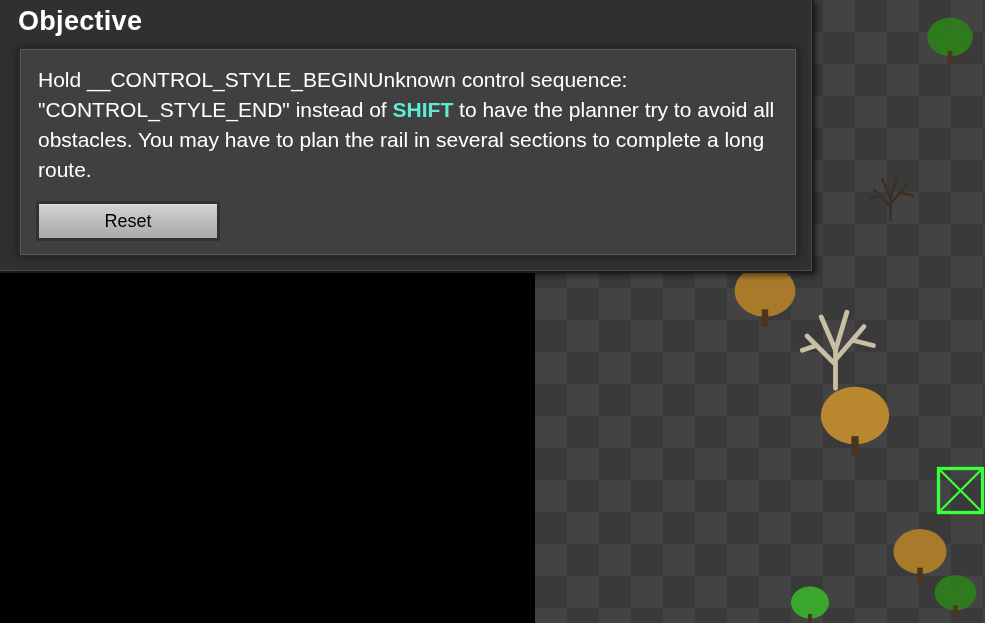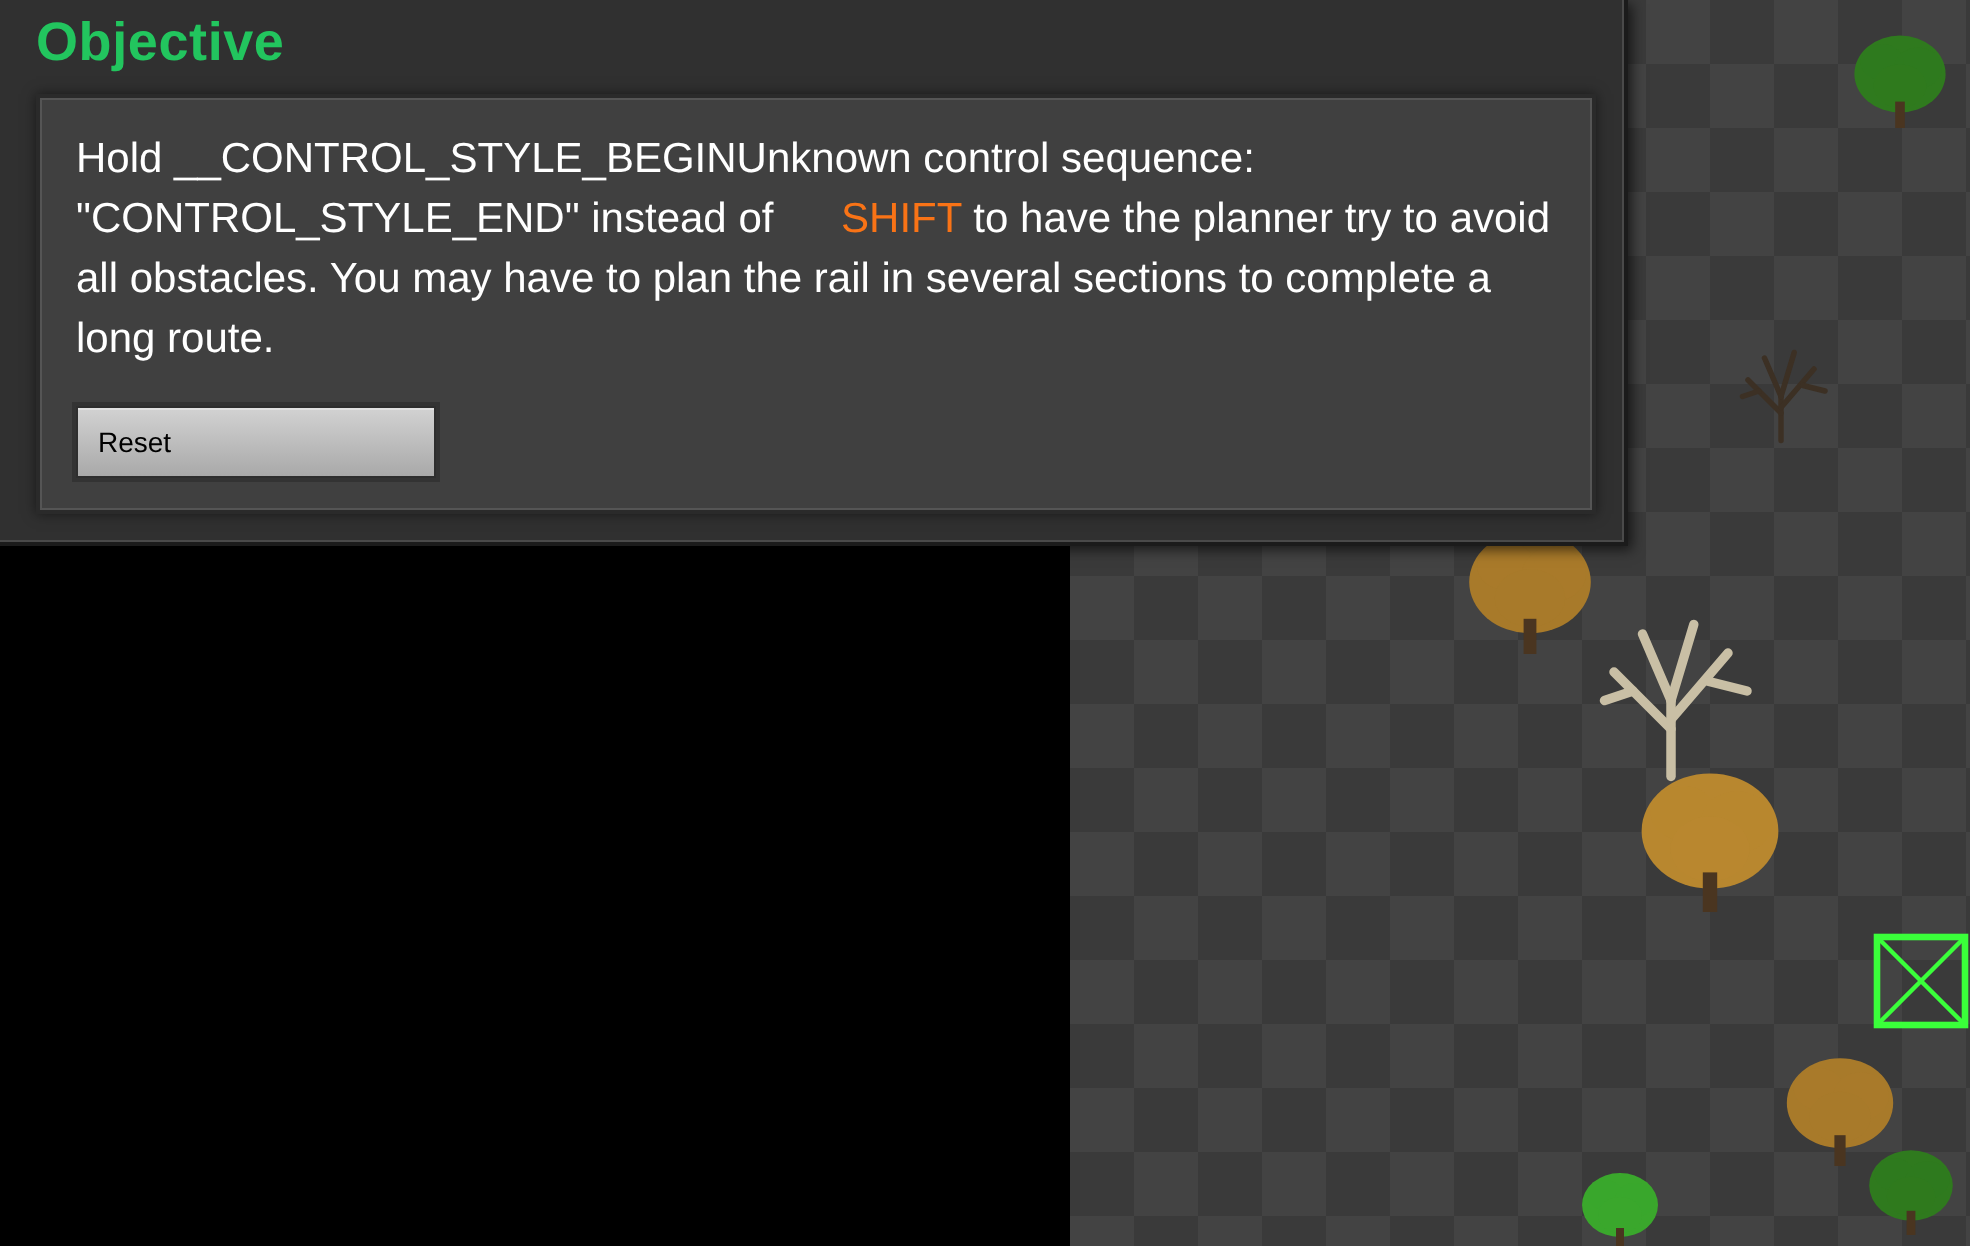--- a/index.html
+++ b/index.html
@@ -36,21 +36,21 @@
     width: 814px;
     box-sizing: border-box;
     background: #303030;
     border-right: 2px solid #1b1b1b;
     border-bottom: 2px solid #1b1b1b;
     padding: 6px 0 14px 0;
     box-shadow: inset -1px -1px 0 #4a4a4a, 2px 2px 6px rgba(0,0,0,0.6);
   }
 
   .objective-title {
-    color: #22c55e;
+    color: #ffffff;
     font-weight: 700;
     font-size: 27px;
     margin: 0 0 10px 18px;
     letter-spacing: 0.3px;
   }
 
   .objective-body {
     margin: 0 14px 0 18px;
     background: #404040;
     border: 2px solid #2a2a2a;
@@ -62,34 +62,33 @@
   .obj-text {
     color: #ffffff;
     font-size: 21px;
     line-height: 30px;
     font-weight: 400;
     margin: 0 0 16px 0;
   }
   .obj-text:last-of-type { margin-bottom: 18px; }
 
   .highlight-key {
-    color: #f97316;
-    font-weight: 400;
-    margin-left: 28px;
+    color: #5eead4;
+    font-weight: 700;
   }
 
   .reset-btn {
     display: inline-block;
     min-width: 158px;
     height: 34px;
     line-height: 34px;
-    text-align: left;
+    text-align: center;
     background: linear-gradient(#d2d2d2, #a9a9a9);
     color: #000;
-    font-size: 14px;
+    font-size: 18px;
     font-weight: 500;
     border: 1px solid #2e2e2e;
     box-shadow: 0 0 0 2px #333333, inset 0 1px 0 rgba(255,255,255,0.35);
     cursor: pointer;
     padding: 0 10px;
     user-select: none;
   }
 
   
   .tree {

